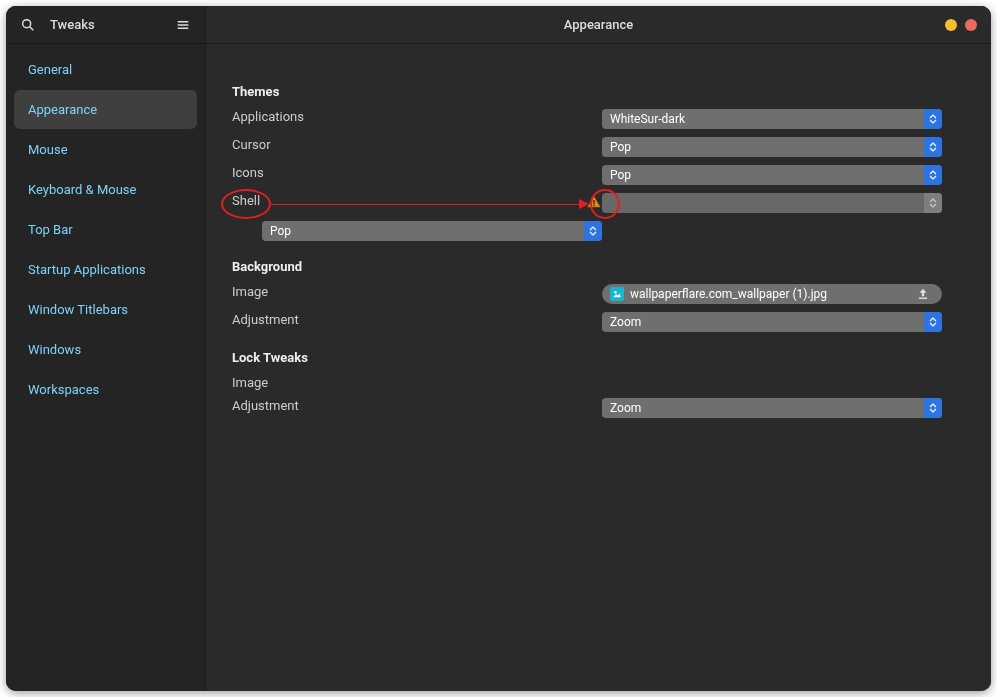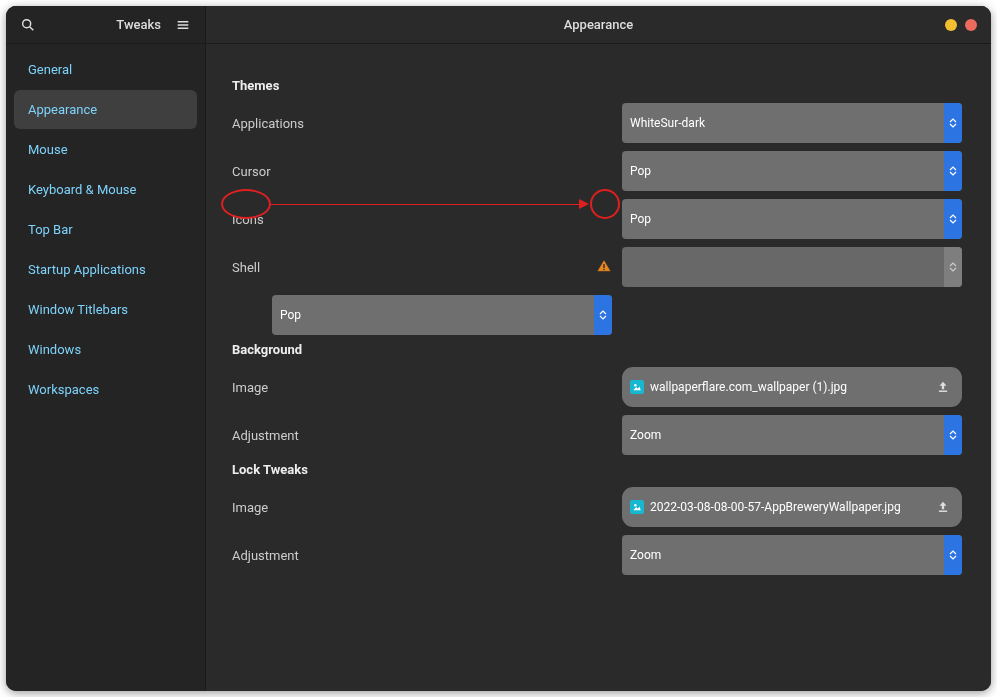--- a/index.html
+++ b/index.html
@@ -44,21 +44,21 @@
     display: flex;
     align-items: center;
     justify-content: center;
     color: #ddd;
     cursor: pointer;
     border-radius: 4px;
   }
   .search-btn svg, .menu-btn svg { width: 16px; height: 16px; }
   .app-title {
     flex: 1;
-    text-align: right;
+    text-align: left;
     color: #ddd;
     font-size: 13px;
     font-weight: 500;
   }
   .sidebar-list {
     padding: 6px 4px;
     display: flex;
     flex-direction: column;
   }
   .sidebar-item {
@@ -113,44 +113,42 @@
     padding: 28px 26px 20px 26px;
     color: #ddd;
     font-size: 13px;
     overflow-y: auto;
   }
   .section-title {
     font-weight: 700;
     font-size: 13px;
     color: #eee;
     margin-bottom: 6px;
-    margin-top: 3px;
-  }
-  .section-title:first-child { margin-top: 6px; }
+    margin-top: 14px;
+  }
+  .section-title:first-child { margin-top: 12px; }
   .row {
     display: flex;
-    align-items: center;
     padding: 4px 0;
-    gap: 10px;
     position: relative;
   }
   .row-label {
     width: 340px;
     color: #ccc;
   }
   .warn-wrap {
     display: flex;
     align-items: center;
     justify-content: flex-end;
     width: 30px;
   }
   .dropdown, .filepick {
     flex: 1;
     max-width: 340px;
-    height: 40px;
+    height: 20px;
     background: #6f6f6f;
     border-radius: 4px;
     display: flex;
     align-items: center;
     padding: 0 8px;
     color: #fff;
     font-size: 12px;
     position: relative;
     cursor: pointer;
   }
@@ -397,35 +395,20 @@
               </svg>
           </div>
         </div>
       </div>
 
       <div class="section-title">Lock Tweaks</div>
 
       <div class="row">
         <div class="row-label">Image</div>
         <div class="warn-wrap"></div>
-        <div class="filepick">
-          <span class="img-icon">
-            <svg viewBox="0 0 24 24" fill="#fff">
-                <circle cx="8" cy="8" r="3"></circle>
-                <path d="M3 20 L10 12 L14 16 L18 11 L21 20 Z"></path>
-              </svg>
-          </span>
-          <span class="fname">2022-03-08-08-00-57-AppBreweryWallpaper.jpg</span>
-          <span class="upload">
-            <svg viewBox="0 0 24 24" fill="#ddd">
-                <path d="M12 3 L18 10 L14 10 L14 16 L10 16 L10 10 L6 10 Z"></path>
-                <rect x="5" y="18" width="14" height="2.5"></rect>
-              </svg>
-          </span>
-        </div>
       </div>
 
       <div class="row">
         <div class="row-label">Adjustment</div>
         <div class="warn-wrap"></div>
         <div class="dropdown">
           <span>Zoom</span>
           <div class="spinner">
             <svg viewBox="0 0 8 5">
                 <path d="M1 4 L4 1 L7 4" stroke="#fff" stroke-width="1.2" fill="none"></path>

